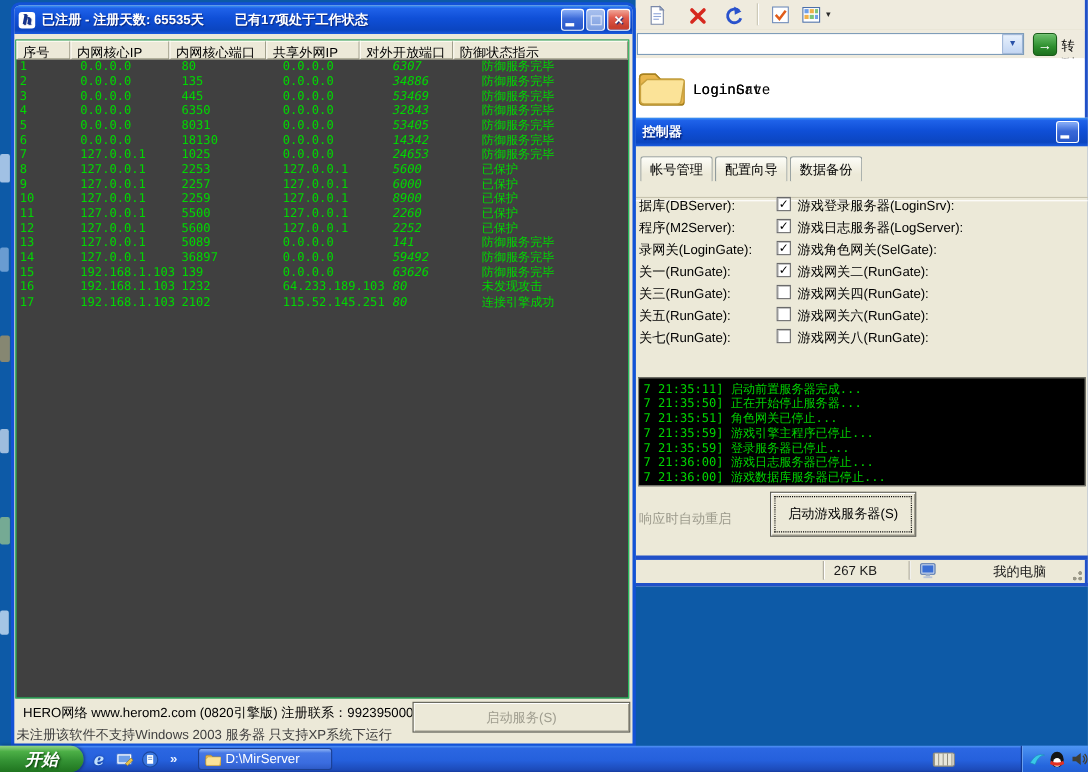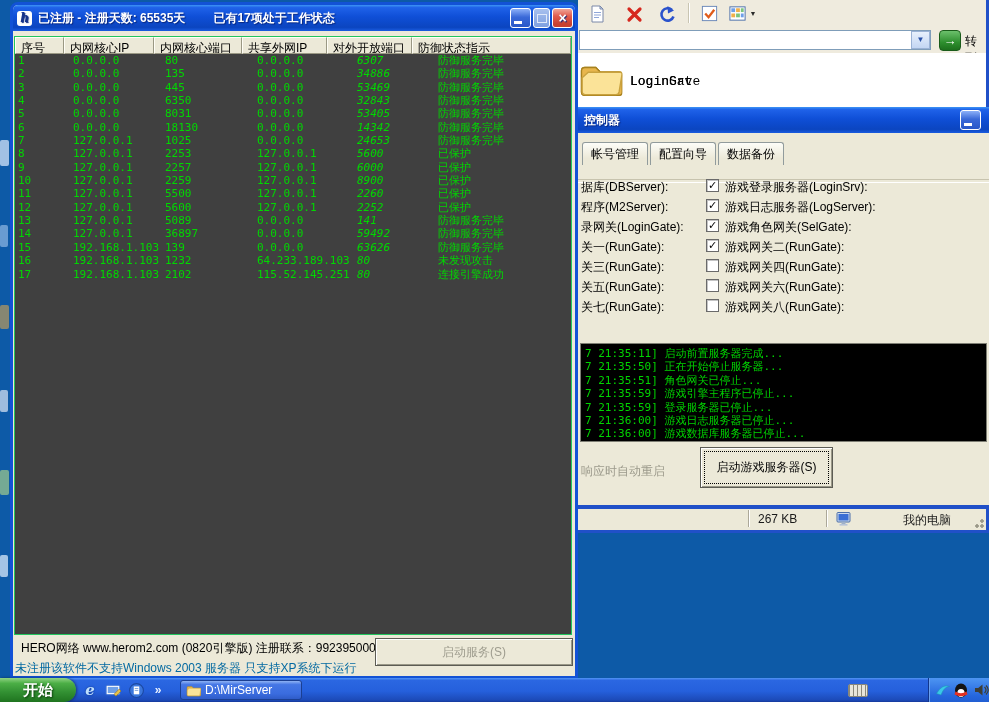--- a/index.html
+++ b/index.html
@@ -70,21 +70,21 @@
   .hc:nth-of-type(3){width:88px;}  .hc:nth-of-type(4){width:85px;}
   .hc:nth-of-type(5){width:85px;}  .hc:nth-of-type(6){width:159px;}
   #rows{position:absolute;left:0;top:17px;right:0;bottom:0;overflow:hidden;
         font-family:"DejaVu Sans Mono",monospace;font-size:11px;color:#00d800;}
   .trow{display:flex;height:13.35px;line-height:13.4px;white-space:nowrap;}
   .trow span{display:block;padding-left:3px;box-sizing:border-box;overflow:hidden;}
   .trow span:nth-of-type(1){width:55px;} .trow span:nth-of-type(2){width:92px;}
   .trow span:nth-of-type(3){width:92px;} .trow span:nth-of-type(4){width:100px;}
   .trow span:nth-of-type(5){width:81px;font-style:italic;} .trow span:nth-of-type(6){flex:1;}
   .mw-foot1{position:absolute;left:8px;top:635px;font-size:12px;color:#000;white-space:nowrap;}
-  .mw-foot2{position:absolute;left:2px;top:655px;font-size:12px;color:#0369a1;white-space:nowrap;}
+  .mw-foot2{position:absolute;left:2px;top:655px;font-size:12px;color:#404040;white-space:nowrap;}
   .btn3d{background:#ece9d8;border:1px solid #5c5c54;
          box-shadow:inset 1px 1px 0 #fff,inset -1px -1px 0 #9a9888;box-sizing:border-box;
          font-size:12px;display:flex;align-items:center;justify-content:center;}
   #mw-startbtn{position:absolute;left:362px;top:633px;width:198px;height:28px;color:#9e9c8e;}
 
   
   #controller{position:absolute;left:578px;top:107px;width:411px;height:402px;background:#ece9d8;
               border-bottom:4px solid #2050c8;box-sizing:border-box;z-index:2;}
   .ct-title{position:absolute;left:0;top:0;width:100%;height:26px;padding-left:6px;box-sizing:border-box;}
   .ct-min{position:absolute;right:8px;top:3px;}
@@ -108,21 +108,21 @@
   #ct-auto{position:absolute;left:3px;top:356px;font-size:12px;color:#9c9a8c;white-space:nowrap;}
   #ct-startbtn{position:absolute;left:122px;top:340px;width:133px;height:41px;color:#000;}
   #ct-startbtn .focus{position:absolute;left:3px;top:3px;right:3px;bottom:3px;border:1px dotted #000;
                       display:flex;align-items:center;justify-content:center;}
 
   
   #taskbar{position:absolute;left:0;top:678px;width:989px;height:24px;z-index:4;
            background:linear-gradient(180deg,#5295f5 0%,#2b67e2 10%,#2560dc 55%,#1c4ab8 92%,#15389b 100%);}
   #startbtn{position:absolute;left:0;top:0;height:24px;width:76px;border-radius:0 12px 12px 0;
             background:linear-gradient(180deg,#90d383 0%,#4caf46 22%,#339133 58%,#1f741f 100%);
-            box-shadow:1px 0 3px rgba(0,0,0,.45);color:#fff;font-weight:bold;
+            box-shadow:1px 0 3px rgba(0,0,0,.45);color:#fff;font-weight:bold;font-style:italic;
             font-size:15px;display:flex;align-items:center;justify-content:center;
             text-shadow:1px 1px 2px #0a3d0a;}
   .ql{position:absolute;top:3px;width:20px;height:18px;display:flex;align-items:center;justify-content:center;}
   .ql-ie{color:#cfe6ff;font:bold italic 15px "DejaVu Serif",serif;text-shadow:0 0 2px #0a2d7e;color:#bfe0ff;}
   .ql-ovf{color:#e8f0ff;font-size:12px;font-weight:bold;}
   .tb-buttons{position:absolute;left:180px;top:2px;display:flex;gap:17px;flex-direction:column;}
   .tb-btn{height:20px;border-radius:3px;border:1px solid #1b3f92;box-sizing:border-box;
           background:linear-gradient(180deg,#8fb3f4 0%,#4577e5 20%,#3a6cdf 70%,#2f5cc8 100%);
           color:#fff;font-size:12px;display:flex;align-items:center;padding:0 4px;gap:4px;overflow:hidden;
           white-space:nowrap;}

